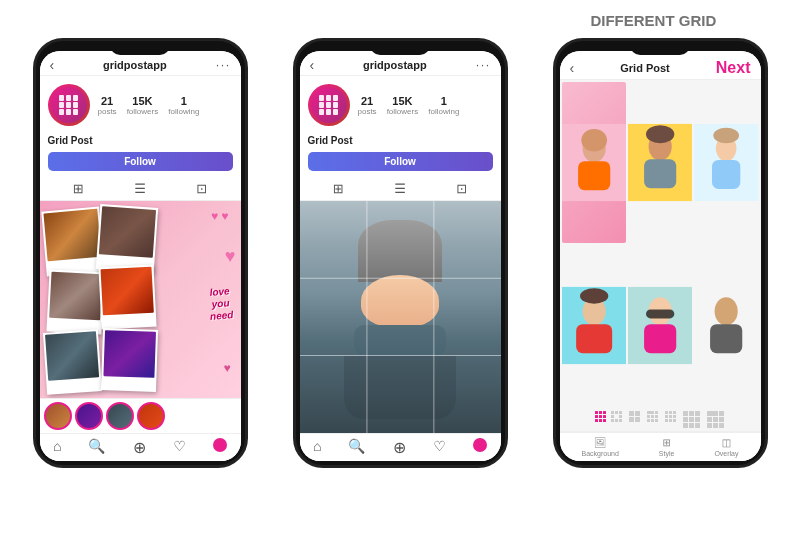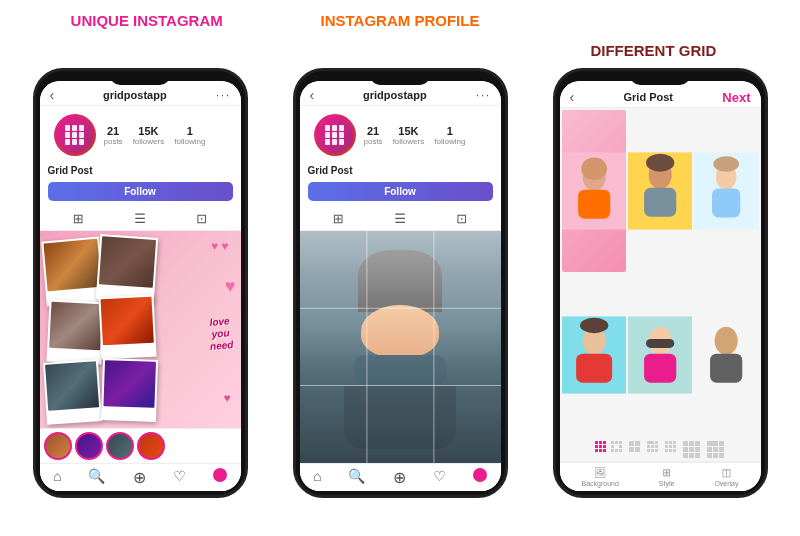--- a/index.html
+++ b/index.html
@@ -28,21 +28,21 @@
 
     .header-title {
       font-size: 15px;
       font-weight: 900;
       line-height: 1.2;
       text-transform: uppercase;
     }
 
     .header-title.pink { color: #e91e8c; }
     .header-title.orange { color: #ff6600; }
-    .header-title.orange2 { color: #7f1d1d; margin-top: 30px; }
+    .header-title.orange2 { color: #737373; }
 
     .phones-container {
       display: flex;
       justify-content: space-around;
       width: 100%;
       padding: 0 10px;
       flex: 1;
     }
 
     .phone-wrapper {
@@ -111,21 +111,21 @@
     .insta-dots {
       font-size: 12px;
       color: #555;
       letter-spacing: 1px;
     }
 
     
     .profile-row {
       display: flex;
       align-items: center;
-      padding: 8px 14px 4px;
+      padding: 8px 8px 4px;
       gap: 8px;
     }
 
     .avatar-circle {
       width: 42px;
       height: 42px;
       border-radius: 50%;
       background: linear-gradient(135deg, #e91e8c, #c0392b);
       display: flex;
       align-items: center;
@@ -264,21 +264,21 @@
     .phone3-header {
       display: flex;
       align-items: center;
       justify-content: space-between;
       padding: 8px 10px 2px;
       background: #fff;
       border-bottom: 1px solid #eee;
     }
 
     .next-btn {
-      font-size: 13px;
+      font-size: 16px;
       font-weight: 700;
       color: #e91e8c;
     }
 
     .phone3-title {
       font-size: 11px;
       font-weight: 700;
       color: #222;
     }
 
@@ -326,26 +326,24 @@
       overflow: hidden;
       flex-shrink: 0;
     }
   </style>
 </head>
 <body>
 
 <div class="header">
   <div class="header-section">
     <div class="header-title pink">
-      <div>UNIQUE INSTAGRAM</div>
     </div>
   </div>
   <div class="header-section">
     <div class="header-title orange">
-      <div>INSTAGRAM PROFILE</div>
     </div>
   </div>
   <div class="header-section">
     <div class="header-title orange2">
       <div>DIFFERENT GRID</div>
     </div>
   </div>
 </div>
 
 <div class="phones-container">

